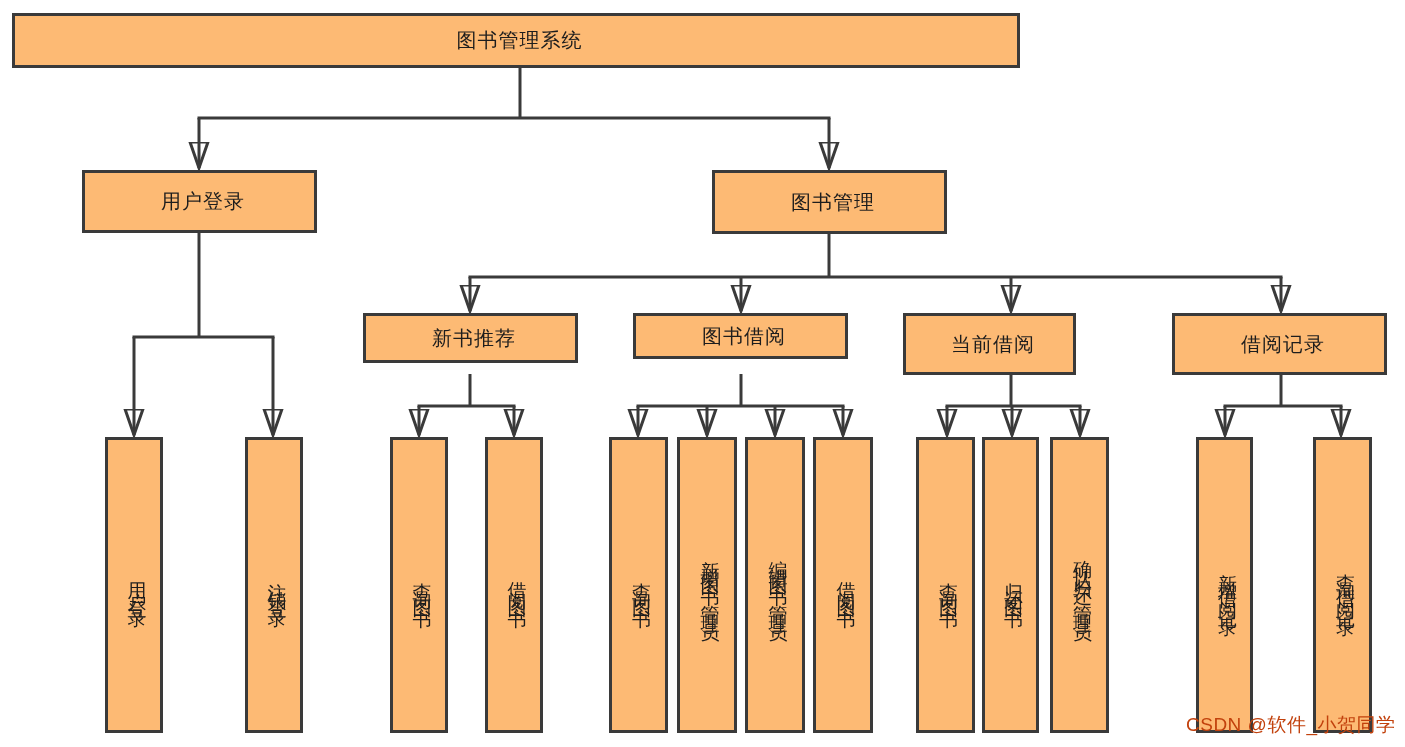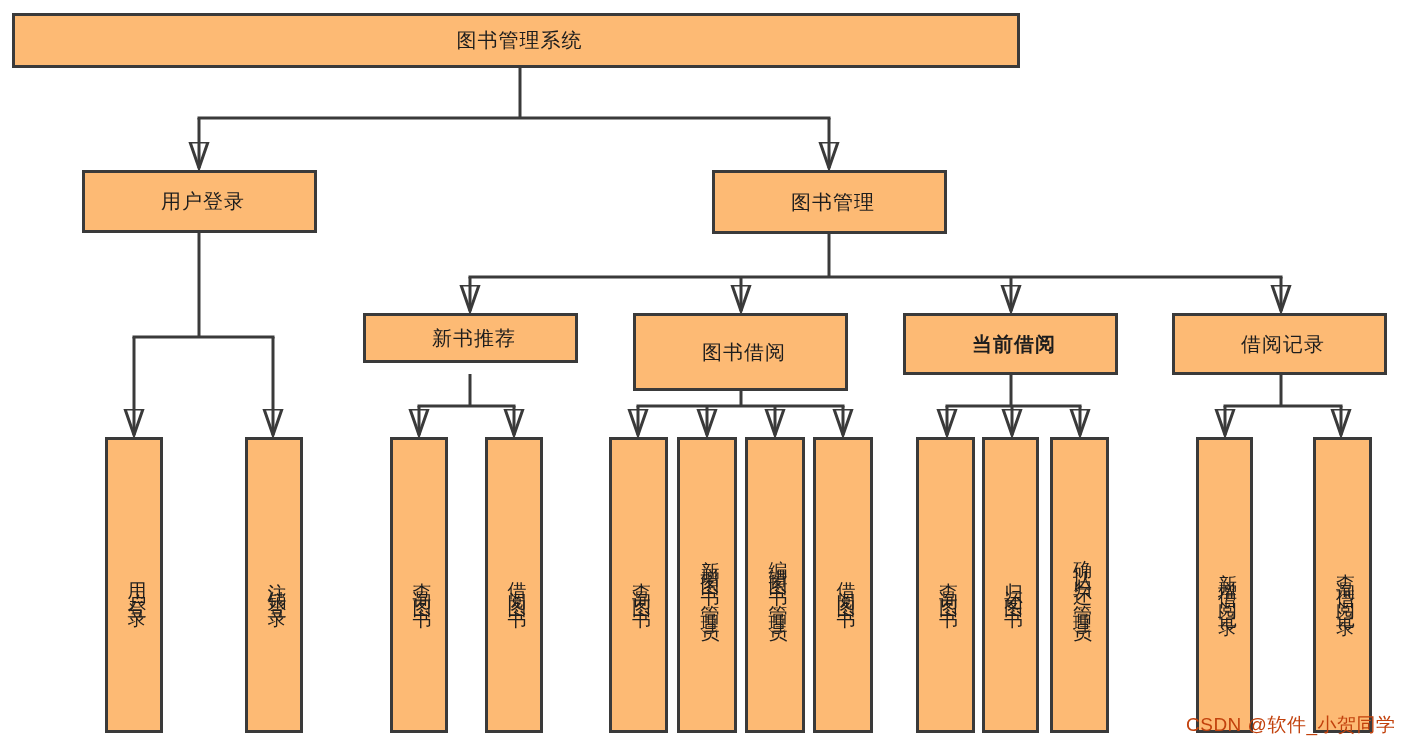--- a/index.html
+++ b/index.html
@@ -108,24 +108,24 @@
   <div class="box hbox" style="left:82px;top:170px;width:235px;height:63px;">
     <span>用户登录</span>
   </div>
   <div class="box hbox" style="left:712px;top:170px;width:235px;height:64px;">
     <span>图书管理</span>
   </div>
 
   <div class="box hbox" style="left:363px;top:313px;width:215px;height:50px;">
     <span>新书推荐</span>
   </div>
-  <div class="box hbox" style="left:633px;top:313px;width:215px;height:78px;">
+  <div class="box hbox" style="left:633px;top:313px;width:215px;height:46px;">
     <span>图书借阅</span>
   </div>
-  <div class="box hbox" style="left:903px;top:313px;width:215px;height:62px;font-weight:bold;">
+  <div class="box hbox" style="left:903px;top:313px;width:173px;height:62px;">
     <span>当前借阅</span>
   </div>
   <div class="box hbox" style="left:1172px;top:313px;width:215px;height:62px;">
     <span>借阅记录</span>
   </div>
 
   <div class="box vbox" style="left:105px;top:437px;width:58px;height:296px;">
     <span class="vt">用户登录</span>
   </div>
   <div class="box vbox" style="left:245px;top:437px;width:58px;height:296px;">

